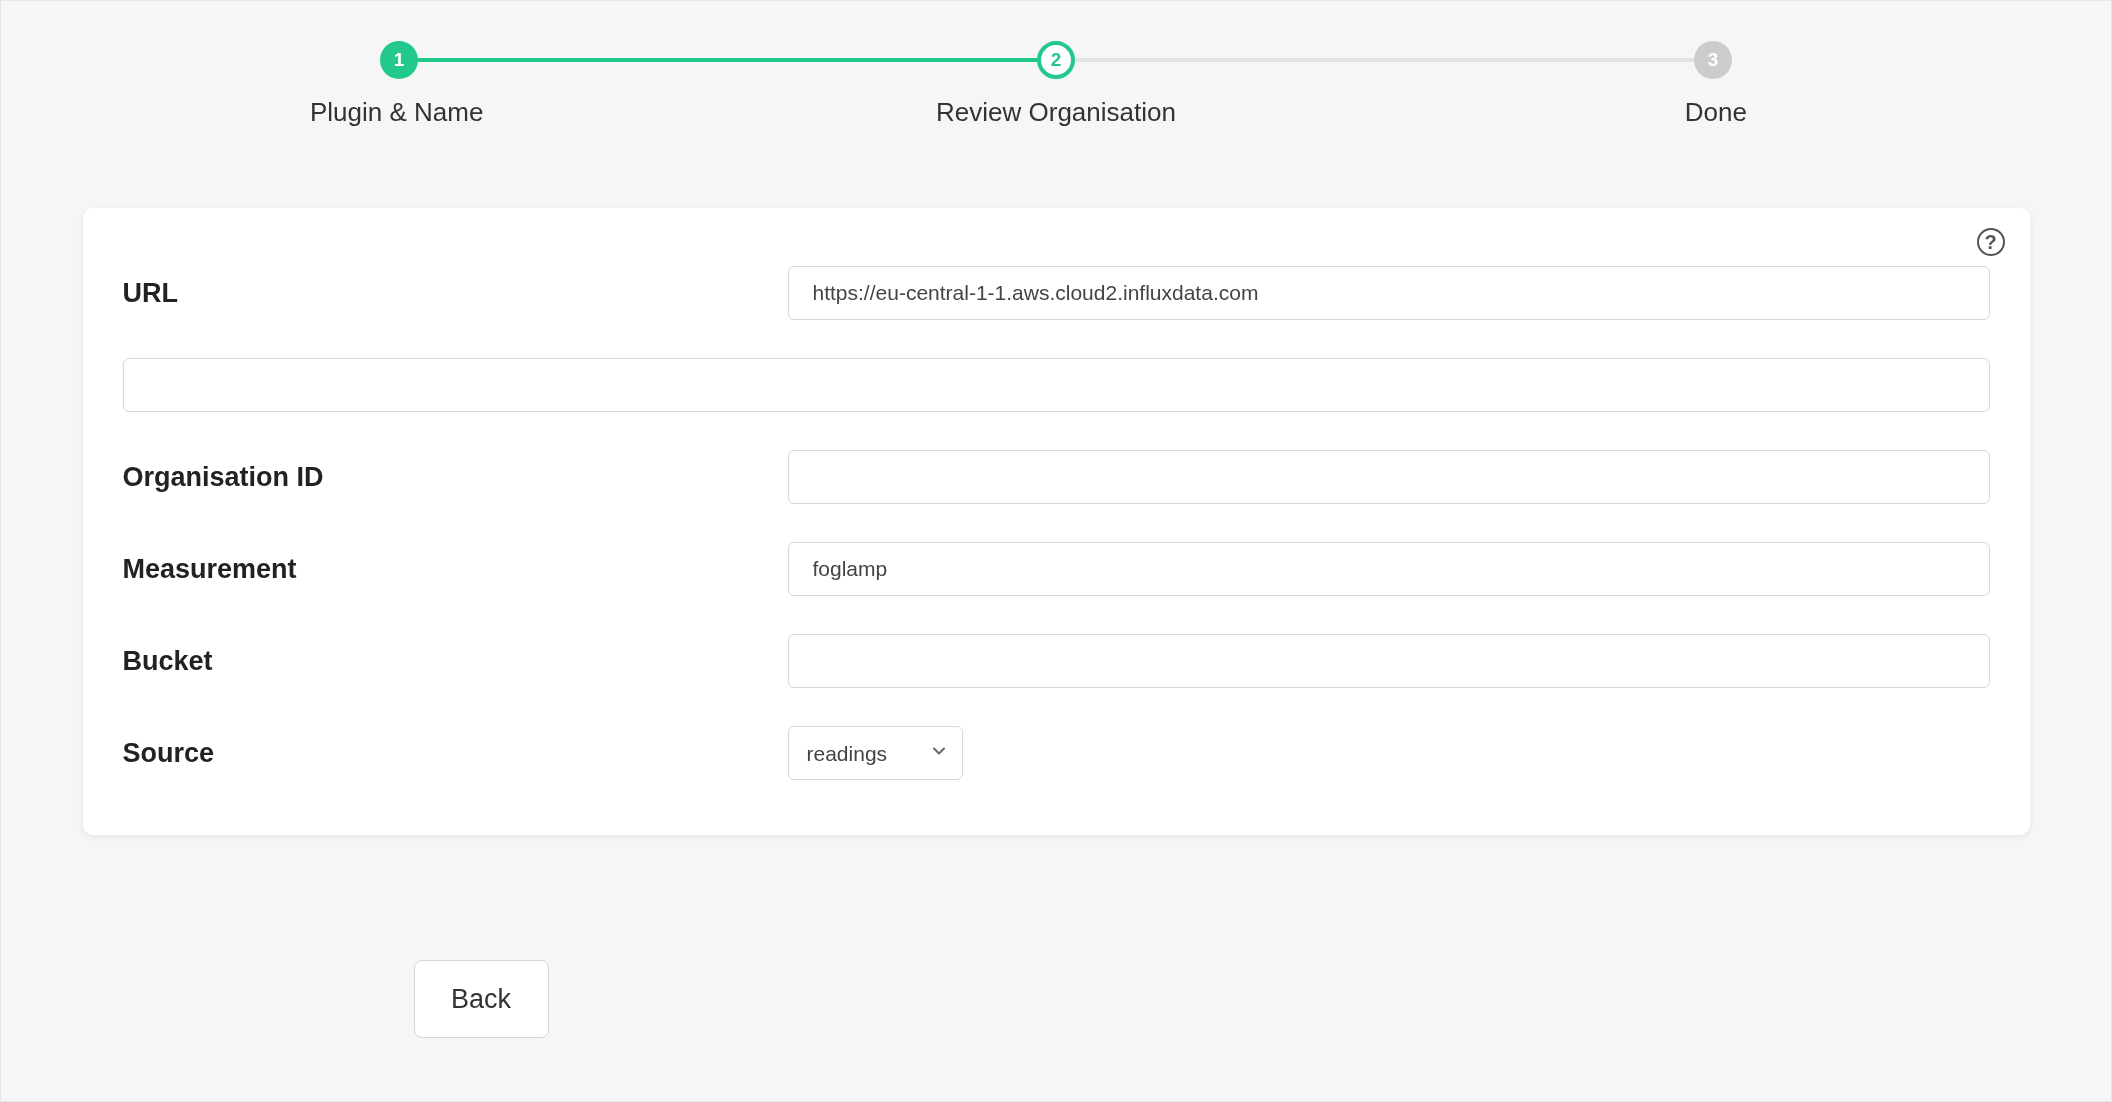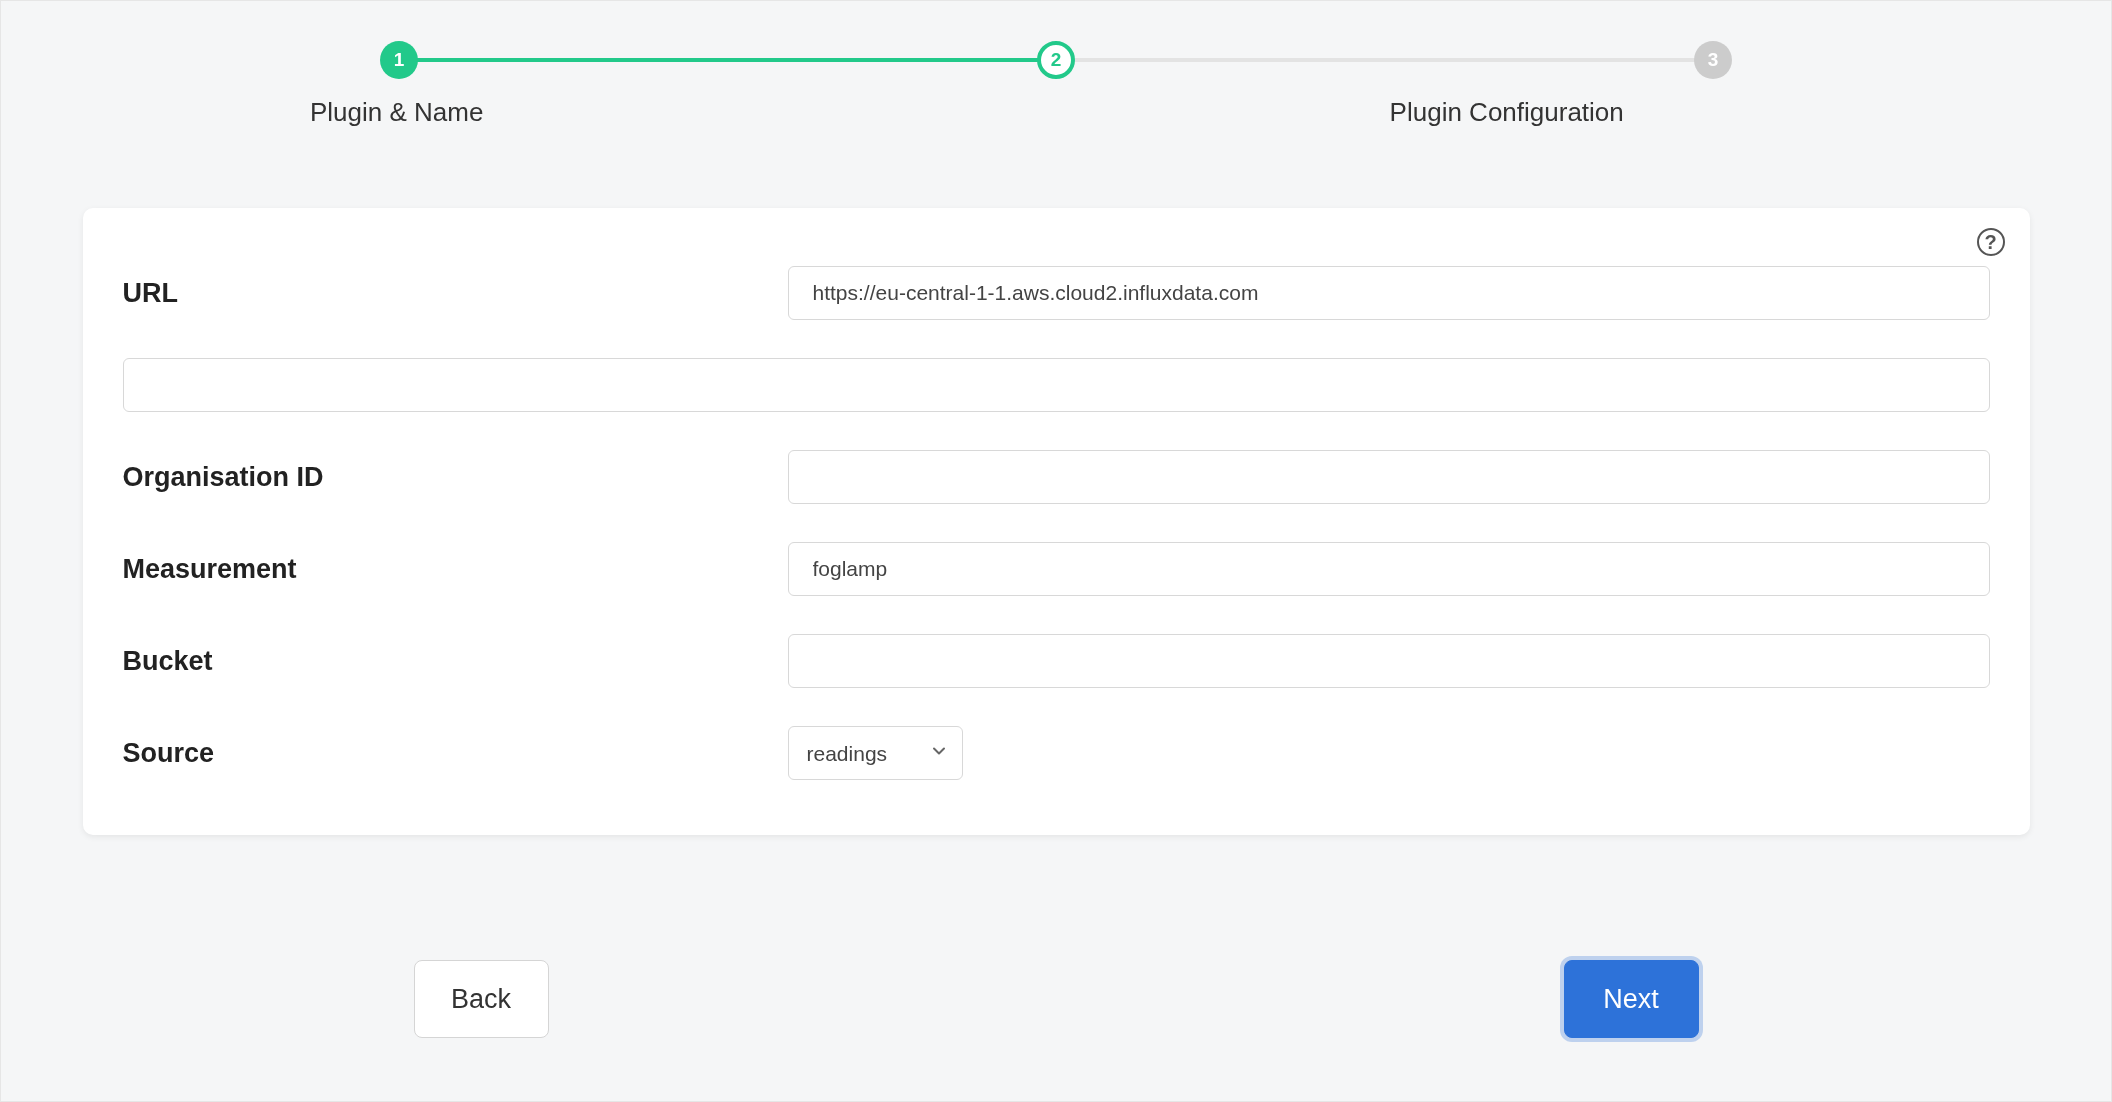--- a/index.html
+++ b/index.html
@@ -146,21 +146,22 @@
   <div class="stepper2">
     <div class="track">
       <div class="line green"></div>
       <div class="line gray"></div>
       <div class="node done">1</div>
       <div class="node active">2</div>
       <div class="node pending">3</div>
     </div>
     <div class="labels">
       <span>Plugin &amp; Name</span>
-      <span>Plugin Configuration</span>
+      <span>Review Organisation</span>
+      <span>Done</span>
     </div>
   </div>
 
   <div class="card">
     <div class="help-icon">
       <span>?</span>
     </div>
 
     <div class="form-row">
       <div class="form-label">URL</div>
@@ -209,16 +210,15 @@
               </svg>
           </span>
         </div>
       </div>
     </div>
 
   </div>
 
   <div class="footer">
     <button class="btn btn-back">Back</button>
-    <button class="btn btn-next">Next</button>
   </div>
 
 </div>
 
 </body></html>

